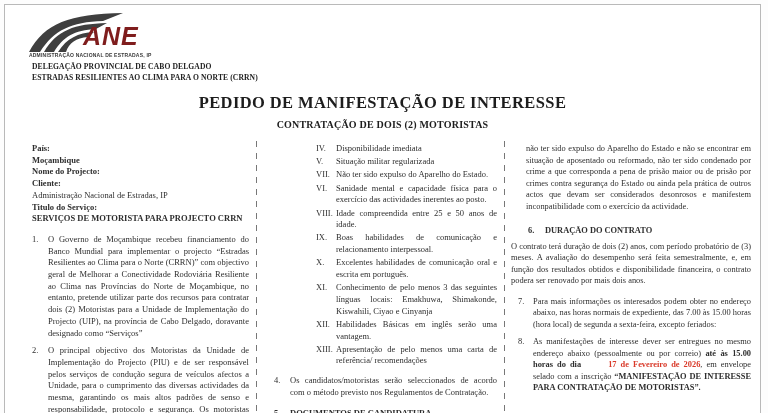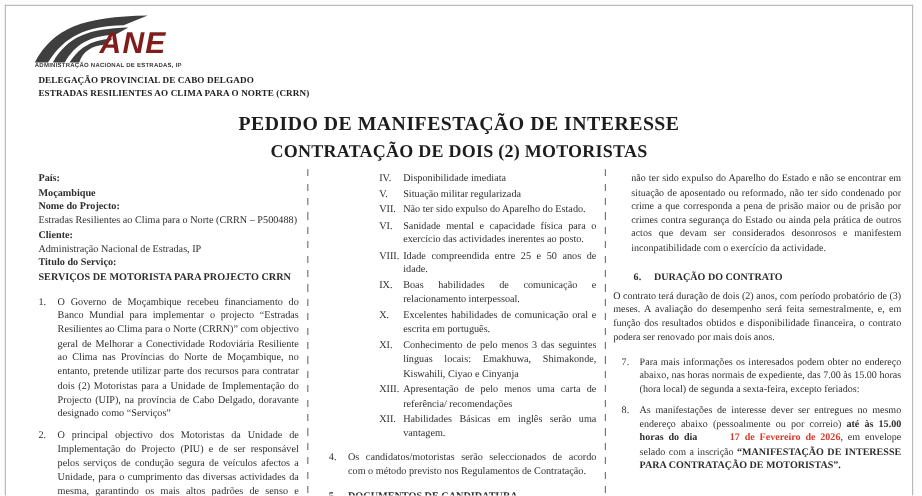--- a/index.html
+++ b/index.html
@@ -14,21 +14,21 @@
             font-weight:bold;font-style:italic;font-size:25px;color:#7f1d1d;letter-spacing:1px;}
   .org-name{position:absolute;left:2px;top:43px;width:130px;font-family:"Liberation Sans",sans-serif;
             font-size:5px;font-weight:bold;color:#3a3a3a;letter-spacing:0.2px;}
   
   .hdr{position:absolute;left:27px;top:56px;font-size:7.6px;font-weight:bold;
        color:#222;line-height:11px;letter-spacing:0.1px;}
   
   .title{position:absolute;left:0;top:88px;width:100%;text-align:center;
          font-size:16.5px;font-weight:bold;color:#1d1d1d;letter-spacing:0.4px;}
   .subtitle{position:absolute;left:0;top:114px;width:100%;text-align:center;
-            font-size:15px;font-weight:bold;color:#1d1d1d;letter-spacing:0.2px;}
+            font-size:10px;font-weight:bold;color:#1d1d1d;letter-spacing:0.2px;}
   
   .cols{position:absolute;left:23px;top:136px;right:9px;bottom:0;display:flex;align-items:stretch;}
   .sep{width:1px;flex:none;
        background:repeating-linear-gradient(to bottom,#777 0px,#777 6px,transparent 6px,transparent 12px);}
   .col{font-size:8.5px;line-height:11.7px;}
   .col-left{flex:none;width:228px;padding:2px 7px 0 4px;box-sizing:border-box;}
   .col-mid{flex:none;width:247px;padding:2px 7px 0 17px;box-sizing:border-box;}
   .col-right{flex:1;padding:2px 0 0 6px;box-sizing:border-box;line-height:11.5px;font-size:8.4px;}
   
   .info{margin-bottom:9px;}
@@ -82,21 +82,20 @@
   <div class="cols">
 
     <div class="col col-left">
       <div class="info">
         <div class="inf-row">
           <span class="inf-label">País:</span>
           <span class="inf-val bold">Moçambique</span>
         </div>
         <div class="inf-row">
           <span class="inf-label">Nome do Projecto:</span>
-          <span class="inf-val">Estradas Resilientes ao Clima para o Norte (CRRN – P500488)</span>
         </div>
         <div class="inf-row">
           <span class="inf-label">Cliente:</span>
           <span class="inf-val">Administração Nacional de Estradas, IP</span>
         </div>
         <div class="inf-row">
           <span class="inf-label">Titulo do Serviço:</span>
           <span class="inf-val bold">SERVIÇOS DE MOTORISTA PARA PROJECTO CRRN</span>
         </div>
       </div>
@@ -140,26 +139,26 @@
       </div>
       <div class="rli">
         <span class="rnum">X.</span>
         <span class="txt">Excelentes habilidades de comunicação oral e escrita em português.</span>
       </div>
       <div class="rli">
         <span class="rnum">XI.</span>
         <span class="txt">Conhecimento de pelo menos 3 das seguintes línguas locais: Emakhuwa, Shimakonde, Kiswahili, Ciyao e Cinyanja</span>
       </div>
       <div class="rli">
+        <span class="rnum">XII.</span>
+        <span class="txt">Habilidades Básicas em inglês serão uma vantagem.</span>
+      </div>
+      <div class="rli">
         <span class="rnum">XIII.</span>
         <span class="txt">Apresentação de pelo menos uma carta de referência/ recomendações</span>
-      </div>
-      <div class="rli">
-        <span class="rnum">XII.</span>
-        <span class="txt">Habilidades Básicas em inglês serão uma vantagem.</span>
       </div>
       <div class="li mid-item4">
         <span class="num">4.</span>
         <span class="txt">Os candidatos/motoristas serão seleccionados de acordo com o método previsto nos Regulamentos de Contratação.</span>
       </div>
       <div class="li sect-head">
         <span class="num">5.</span>
         <span class="txt" style="text-align:left">DOCUMENTOS DE CANDIDATURA</span>
       </div>
       <div class="mid-p5">A candidatura é feita por meio de uma carta de manifestação de interesse, indicando a vaga, acompanhado de seguintes</div>

